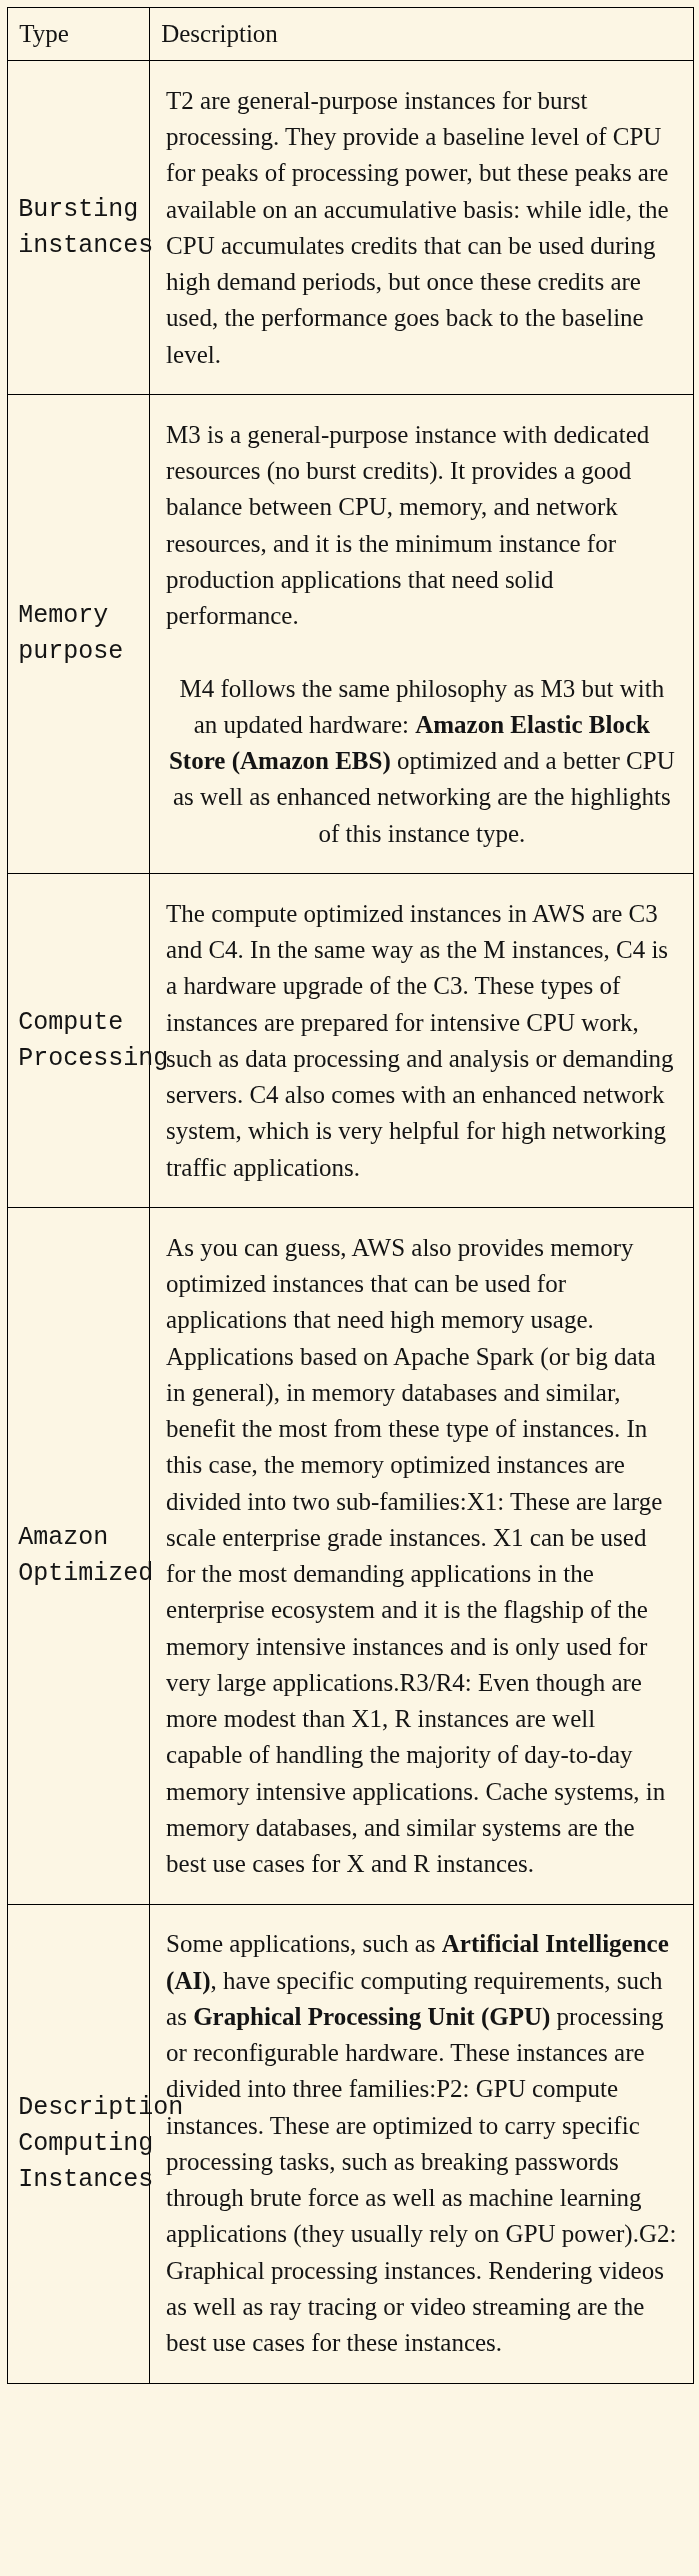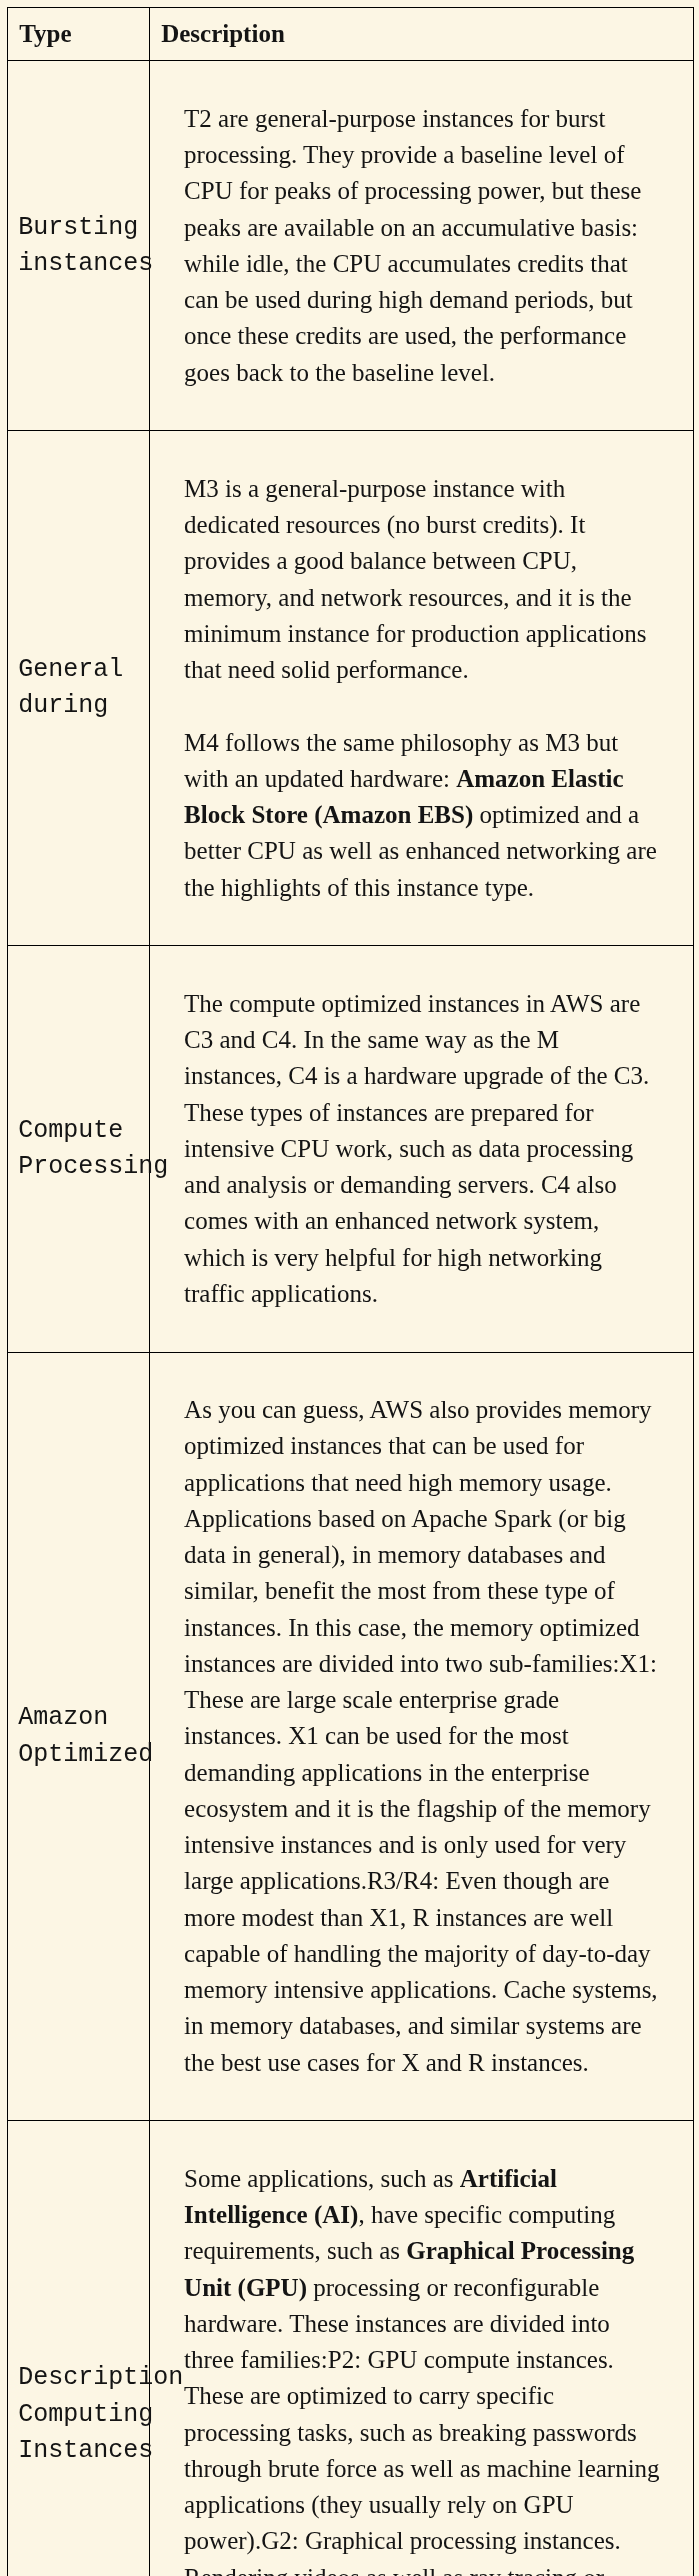--- a/index.html
+++ b/index.html
@@ -25,38 +25,39 @@
   }
   col.col-type{width:142px;}
   th,td{
     border:1.7px solid var(--border);
     font-size:25px;
     line-height:1.45;
     text-align:left;
     font-weight:normal;
   }
   th{
-    font-weight:bold;
+    font-weight:normal;
     padding:8.3px 11.6px;
     vertical-align:middle;
   }
   td.type-cell{
     vertical-align:middle;
     padding:8.3px 6.6px 8.3px 10.7px;
     font-family:Liberation Mono, monospace;
   }
   td.desc-cell{
     vertical-align:middle;
     padding:21.5px 15px 21.5px 16.5px;
   }
   td.desc-cell p{
-    margin:18px;
+    margin:0;
   }
   td.desc-cell p + p{
     margin-top:1.45em;
+    text-align:center;
   }
   b{font-weight:bold;}
 </style>
 </head>
 <body>
 
 <div class="page">
   <table class="instance-table">
     <colgroup>
       <col class="col-type">
@@ -69,21 +70,21 @@
       </tr>
     </thead>
     <tbody>
       <tr>
         <td class="type-cell">Bursting instances</td>
         <td class="desc-cell">
             <p><span>T2 are general-purpose instances for burst processing. They provide a baseline level of CPU for peaks of processing power, but these peaks are available on an accumulative basis: while idle, the CPU accumulates credits that can be used during high demand periods, but once these credits are used, the performance goes back to the baseline level.</span></p>
           </td>
       </tr>
       <tr>
-        <td class="type-cell">General during</td>
+        <td class="type-cell">Memory purpose</td>
         <td class="desc-cell">
             <p><span>M3 is a general-purpose instance with dedicated resources (no burst credits). It provides a good balance between CPU, memory, and network resources, and it is the minimum instance for production applications that need solid performance.</span></p>
             <p><span>M4 follows the same philosophy as M3 but with an updated hardware: </span><b>Amazon Elastic Block Store (Amazon EBS)</b><span> optimized and a better CPU as well as enhanced networking are the highlights of this instance type.</span></p>
           </td>
       </tr>
       <tr>
         <td class="type-cell">Compute Processing</td>
         <td class="desc-cell">
             <p><span>The compute optimized instances in AWS are C3 and C4. In the same way as the M instances, C4 is a hardware upgrade of the C3. These types of instances are prepared for intensive CPU work, such as data processing and analysis or demanding servers. C4 also comes with an enhanced network system, which is very helpful for high networking traffic applications.</span></p>
           </td>

